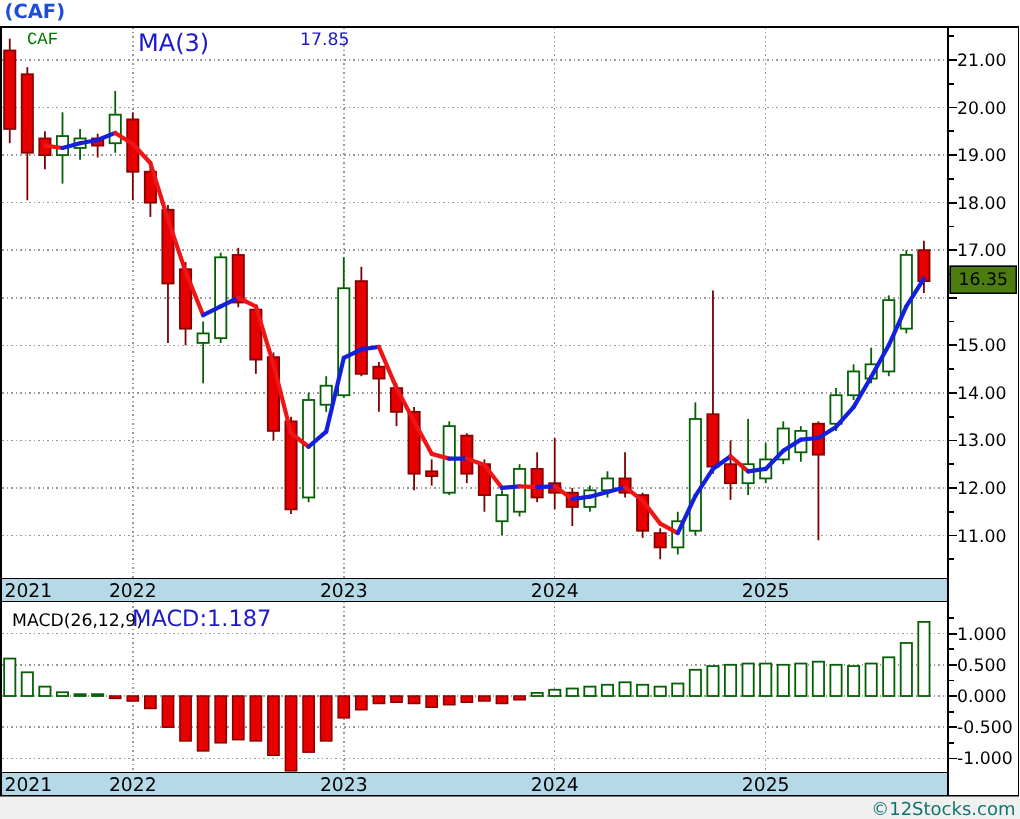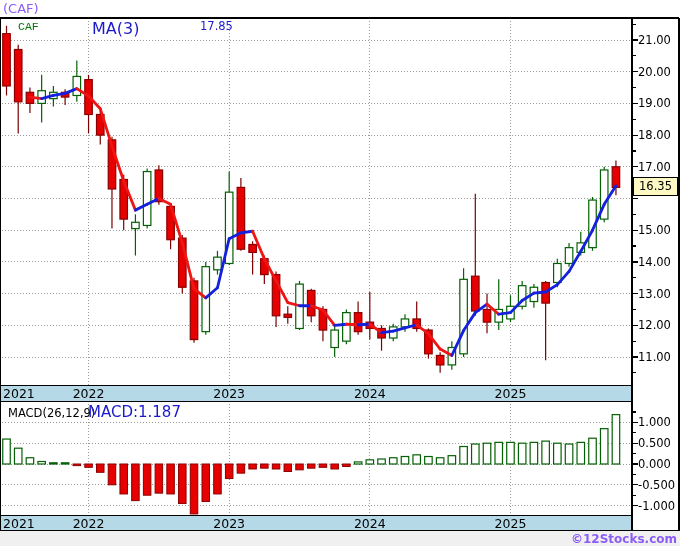--- a/index.html
+++ b/index.html
@@ -1,30 +1,30 @@
 <!DOCTYPE html>
 <html><head>
 <meta charset="utf-8">
 <style>
   html,body{margin:0;padding:0;background:#fff;}
   #stage{position:relative;width:680px;height:546px;background:#fff;overflow:hidden;
          font-family:"DejaVu Sans","Liberation Sans",sans-serif;}
   #chart-svg{position:absolute;left:0;top:0;}
   .ovl{position:absolute;white-space:nowrap;line-height:1;}
-  .win-title{left:3px;top:2px;font-size:13px;font-weight:normal;color:#8b5cf6;}
+  .win-title{left:3px;top:2px;font-size:13px;font-weight:bold;color:#1d4ed8;}
   .lg-sym{left:18px;top:21px;font-size:11.5px;color:#007700;font-family:Liberation Mono, monospace;}
   .lg-ma{left:92px;top:21px;font-size:16px;color:#1a1acc;}
   .lg-val{left:200px;top:21px;font-size:11.5px;color:#1a1acc;}
   .macd-lbl{left:8px;top:408px;font-size:11.5px;color:#000;text-align:right;}
   .macd-val{left:88px;top:405px;font-size:15px;color:#1a1acc;}
-  .price-tag{left:633px;top:177px;width:45px;height:19px;background:#fef9c3;
+  .price-tag{left:633px;top:177px;width:45px;height:19px;background:#4d7c0f;
              border:1.5px solid #000;box-sizing:border-box;font-size:11.5px;color:#000;
              text-align:center;line-height:16px;}
   .footer-strip{left:0;top:531px;width:680px;height:15px;background:#f0f0f0;}
-  .copyright{right:3px;top:533px;font-size:12px;font-weight:bold;color:#8b5cf6;}
+  .copyright{right:3px;top:533px;font-size:12px;font-weight:normal;color:#0f766e;}
 </style>
 </head>
 <body>
 
 <div id="stage">
   <svg id="chart-svg" width="680" height="546">
       <line x1="1.5" y1="357" x2="632" y2="357" stroke="#9a9a9a" stroke-width="1" stroke-dasharray="1,2" shape-rendering="crispEdges"></line>
       <line x1="1.5" y1="325.3" x2="632" y2="325.3" stroke="#9a9a9a" stroke-width="1" stroke-dasharray="1,2" shape-rendering="crispEdges"></line>
       <line x1="1.5" y1="293.6" x2="632" y2="293.6" stroke="#9a9a9a" stroke-width="1" stroke-dasharray="1,2" shape-rendering="crispEdges"></line>
       <line x1="1.5" y1="261.9" x2="632" y2="261.9" stroke="#9a9a9a" stroke-width="1" stroke-dasharray="1,2" shape-rendering="crispEdges"></line>

